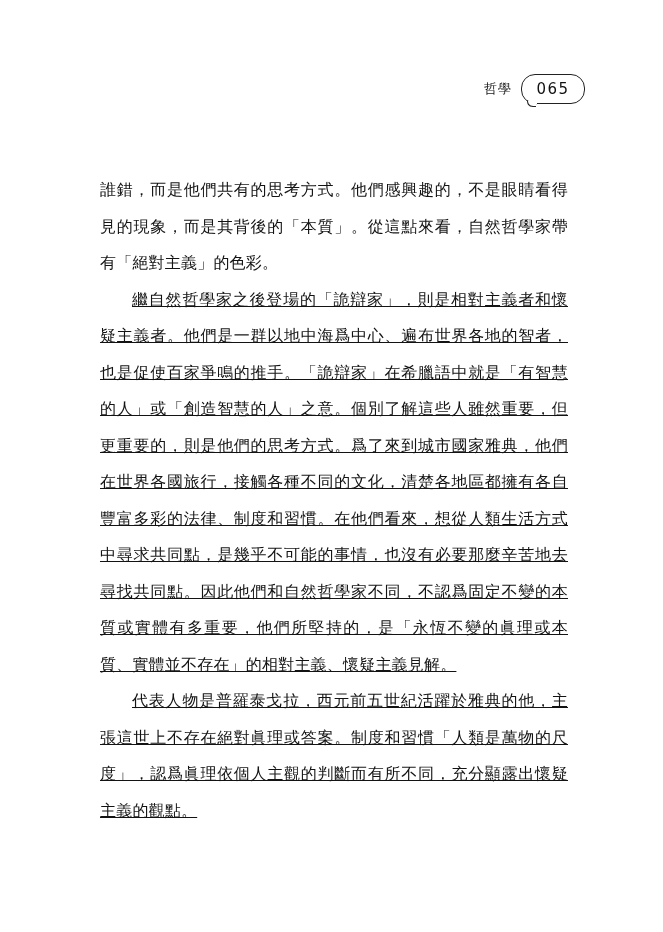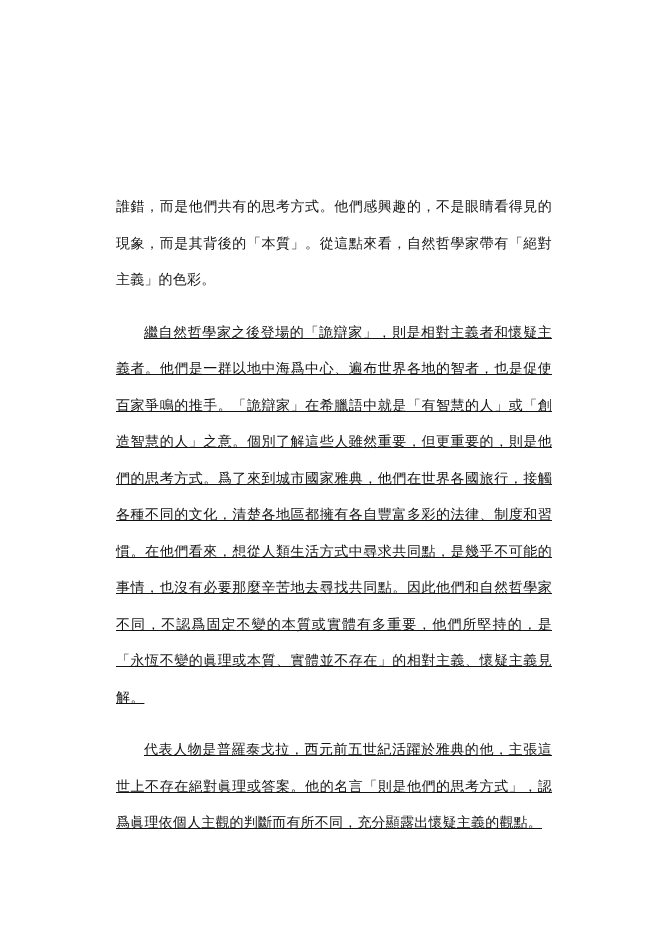--- a/index.html
+++ b/index.html
@@ -78,44 +78,51 @@
   }
 
   
   .content {
     position: absolute;
     top: 172px;
     left: 100px;
     width: 468px;
   }
   .para {
-    font-size: 14px;
+    font-size: 16px;
     line-height: 36.5px;
     text-align: justify;
     text-justify: inter-ideograph;
     color: #131313;
-    margin: 16px;
+    margin: 0;
     letter-spacing: 0.2px;
   }
   .para + .para {
     margin-top: 0;
   }
   .indent {
     text-indent: 2em;
     text-decoration: underline;
   }
   .gap-before {
     margin-top: 22px;
   }
 </style>
 </head>
 <body>
 
 <div class="page">
 
+  <div class="header">
+    <span class="header-label">哲學</span>
+    <span class="page-number-bubble">
+      <span class="num">065</span>
+      <span class="tail"></span>
+    </span>
+  </div>
 
   <div class="content">
     <p class="para">誰錯，而是他們共有的思考方式。他們感興趣的，不是眼睛看得見的現象，而是其背後的「本質」。從這點來看，自然哲學家帶有「絕對主義」的色彩。</p>
     <p class="para indent gap-before">繼自然哲學家之後登場的「詭辯家」，則是相對主義者和懷疑主義者。他們是一群以地中海爲中心、遍布世界各地的智者，也是促使百家爭鳴的推手。「詭辯家」在希臘語中就是「有智慧的人」或「創造智慧的人」之意。個別了解這些人雖然重要，但更重要的，則是他們的思考方式。爲了來到城市國家雅典，他們在世界各國旅行，接觸各種不同的文化，清楚各地區都擁有各自豐富多彩的法律、制度和習慣。在他們看來，想從人類生活方式中尋求共同點，是幾乎不可能的事情，也沒有必要那麼辛苦地去尋找共同點。因此他們和自然哲學家不同，不認爲固定不變的本質或實體有多重要，他們所堅持的，是「永恆不變的眞理或本質、實體並不存在」的相對主義、懷疑主義見解。</p>
-    <p class="para indent">代表人物是普羅泰戈拉，西元前五世紀活躍於雅典的他，主張這世上不存在絕對眞理或答案。他的名言「則是他們的思考方式」，認爲眞理依個人主觀的判斷而有所不同，充分顯露出懷疑主義的觀點。</p>
+    <p class="para indent">代表人物是普羅泰戈拉，西元前五世紀活躍於雅典的他，主張這世上不存在絕對眞理或答案。制度和習慣「人類是萬物的尺度」，認爲眞理依個人主觀的判斷而有所不同，充分顯露出懷疑主義的觀點。</p>
   </div>
 
 </div>
 
 </body></html>

